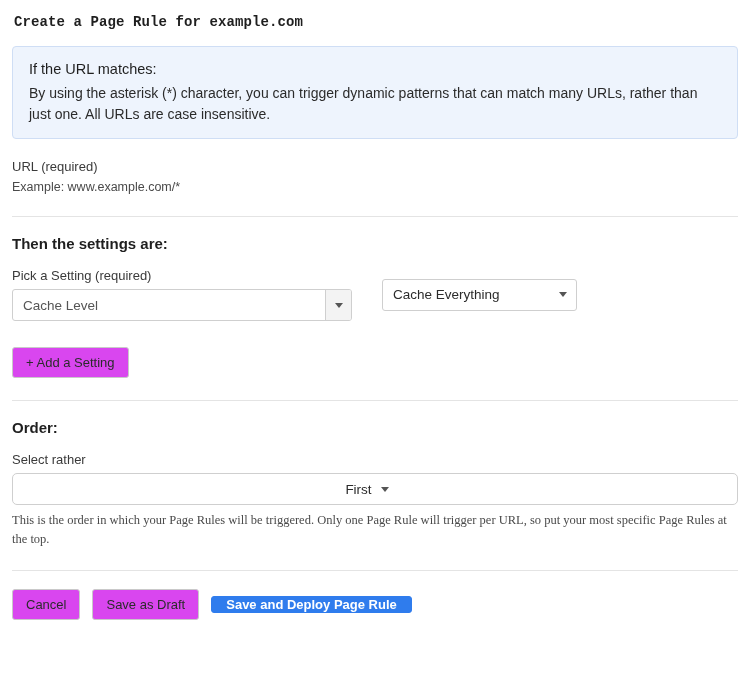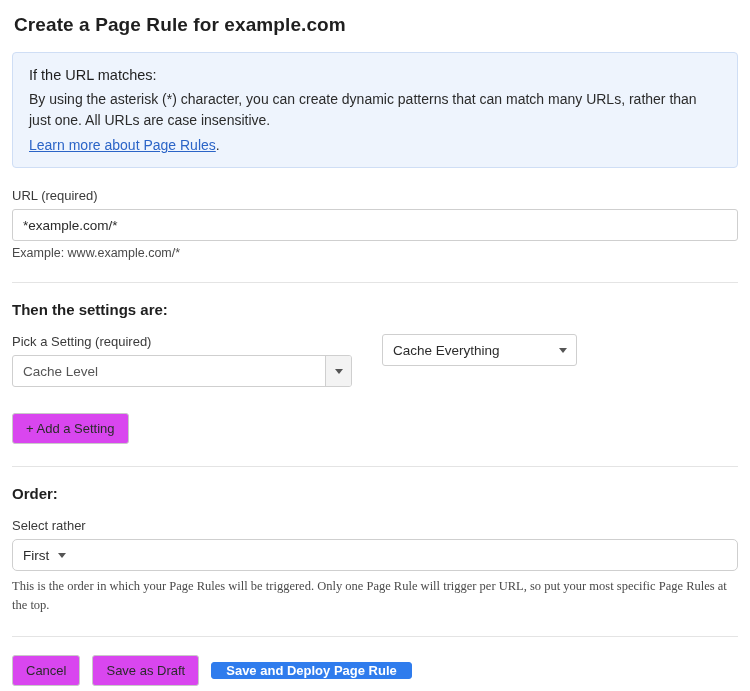--- a/index.html
+++ b/index.html
@@ -13,25 +13,26 @@
     height: 691px;
     font-family: "Liberation Sans", sans-serif;
     color: #2b2b2b;
     font-size: 14px;
     overflow: hidden;
   }
   .page {
     padding: 8px 12px 0 12px;
   }
   .page-title {
-    font-size: 19px;
+    font-size: 14px;
     font-weight: bold;
     color: #1f1f1f;
     margin: 6px 0 16px 2px;
     letter-spacing: 0.1px;
+    font-family: Liberation Mono, monospace;
   }
   
   .callout {
     background: #eef4fd;
     border: 1px solid #cfdef5;
     border-radius: 4px;
     padding: 14px 16px 14px 16px;
     margin-bottom: 20px;
   }
   .callout-title {
@@ -87,21 +88,21 @@
   .section-title {
     font-size: 15px;
     font-weight: bold;
     color: #1f1f1f;
     margin-bottom: 16px;
   }
   
   .settings-row {
     display: flex;
     gap: 30px;
-    align-items: flex-start;
+    align-items: center;
   }
   .col-setting { width: 340px; }
   .col-cache { width: 195px; }
 
   .select-wrap {
     position: relative;
     display: block;
     border-radius: 7px;
   }
   .select-box {
@@ -175,20 +176,21 @@
     height: 32px;
     border: 1px solid #cfcfcf;
     border-radius: 5px;
     background: #fff;
     display: flex;
     align-items: center;
     padding: 0 17px 0 10px;
     font-size: 13.5px;
     color: #2b2b2b;
     cursor: pointer;
+    justify-content: center;
   }
   .order-hint {
     font-size: 12.5px;
     color: #4a4a4a;
     margin-top: 6px;
     line-height: 1.45;
     font-family: Liberation Serif, serif;
   }
   .footer {
     display: flex;
@@ -199,28 +201,24 @@
 </style>
 </head>
 <body>
 
 <div class="page">
 
   <div class="page-title">Create a Page Rule for example.com</div>
 
   <div class="callout">
     <div class="callout-title">If the URL matches:</div>
-    <div class="callout-body">By using the asterisk (*) character, you can create dynamic patterns that can match many URLs, rather than just one. All URLs are case insensitive.</div>
-    <div>
-      <a class="callout-link">Learn more about Page Rules</a><span class="callout-link-period">.</span>
-    </div>
+    <div class="callout-body">By using the asterisk (*) character, you can trigger dynamic patterns that can match many URLs, rather than just one. All URLs are case insensitive.</div>
   </div>
 
   <div class="field-label">URL (required)</div>
-  <input class="text-input" type="text" value="*example.com/*" style="">
   <div class="hint">Example: www.example.com/*</div>
 
   <hr class="divider">
 
   <div class="section-title">Then the settings are:</div>
 
   <div class="settings-row">
     <div class="col-setting">
       <div class="field-label">Pick a Setting (required)</div>
       <div class="select-wrap">

